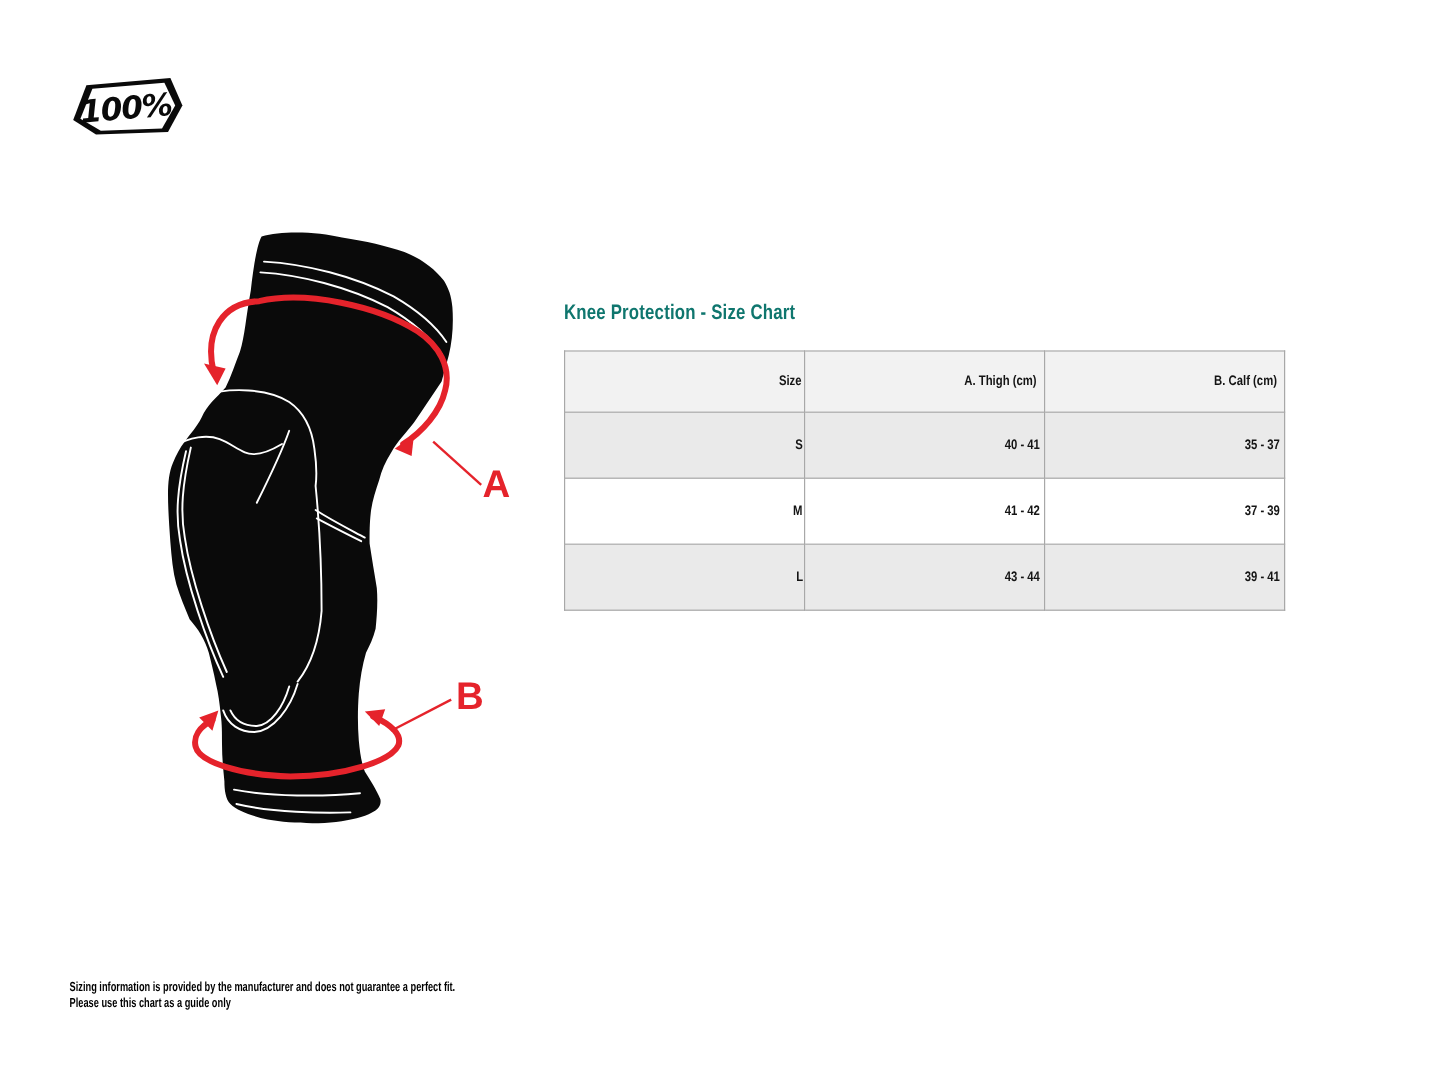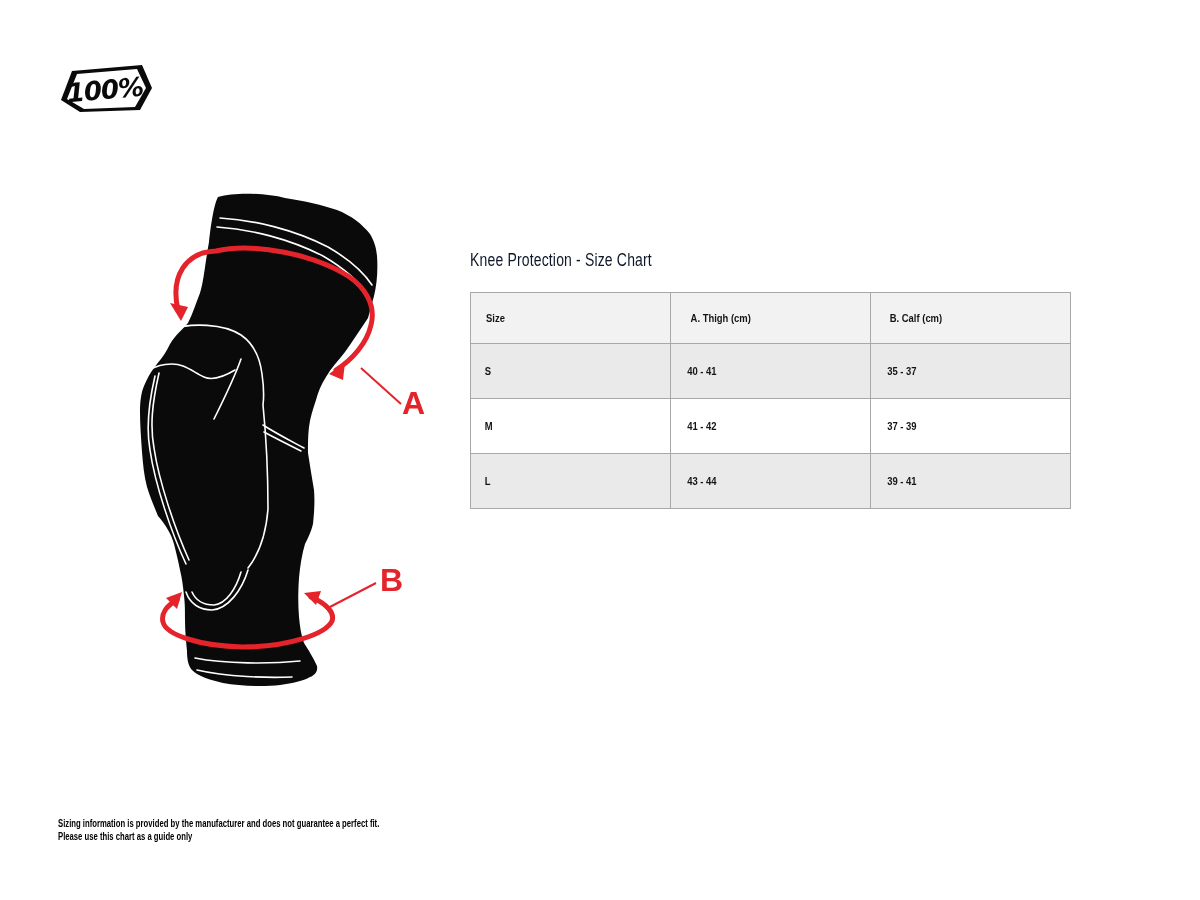--- a/index.html
+++ b/index.html
@@ -4,30 +4,30 @@
 <style>
   html,body { margin:0; padding:0; background:#ffffff; }
   .page {
     position:relative; width:1200px; height:900px; background:#ffffff;
     font-family:"Liberation Sans", sans-serif; color:#141414; overflow:hidden;
   }
   .logo { position:absolute; left:58px; top:60px; }
   .knee { position:absolute; left:130px; top:172px; }
   .title {
     position:absolute; left:470px; top:250px; margin:0;
-    font-size:17.5px; font-weight:normal; color:#0f172a; white-space:nowrap;
+    font-size:17.5px; font-weight:bold; color:#0f766e; white-space:nowrap;
   }
   .cond-t { display:inline-block; transform:scaleX(0.8); transform-origin:0 50%; white-space:nowrap; letter-spacing:0.2px; }
   table.size-chart {
     position:absolute; left:470px; top:292px; width:601px;
     border-collapse:collapse; table-layout:fixed;
   }
   table.size-chart th, table.size-chart td {
-    border:1.5px solid #a8a8a8; text-align:left; vertical-align:middle;
-    font-size:11.5px; font-weight:bold; color:#141414; padding:13px;
+    border:1.5px solid #a8a8a8; text-align:right; vertical-align:middle;
+    font-size:11.5px; font-weight:bold; color:#141414; padding:0;
   }
   table.size-chart thead tr { height:51px; }
   table.size-chart thead th { background:#f2f2f2; }
   table.size-chart tbody tr { height:55px; }
   table.size-chart tbody tr:nth-child(odd) td { background:#eaeaea; }
   table.size-chart tbody tr:nth-child(even) td { background:#ffffff; }
   .cond { display:inline-block; transform:scaleX(0.82); transform-origin:50% 50%; white-space:nowrap; }
   .footer {
     position:absolute; left:58px; top:817px; font-size:11px; font-weight:bold;
     line-height:12.5px; color:#000; transform:scaleX(0.7); transform-origin:0 0; white-space:nowrap;

